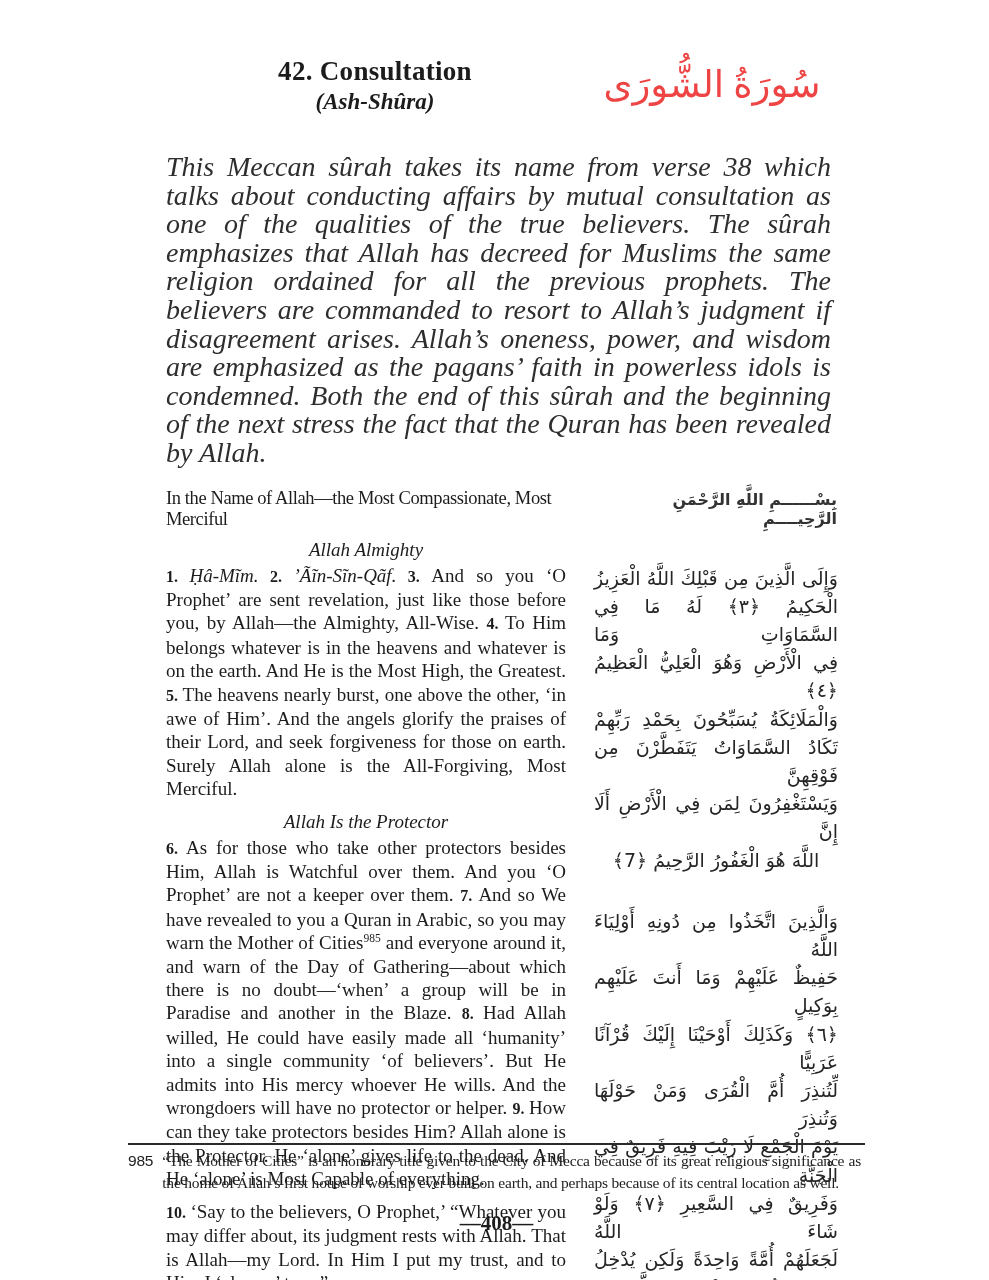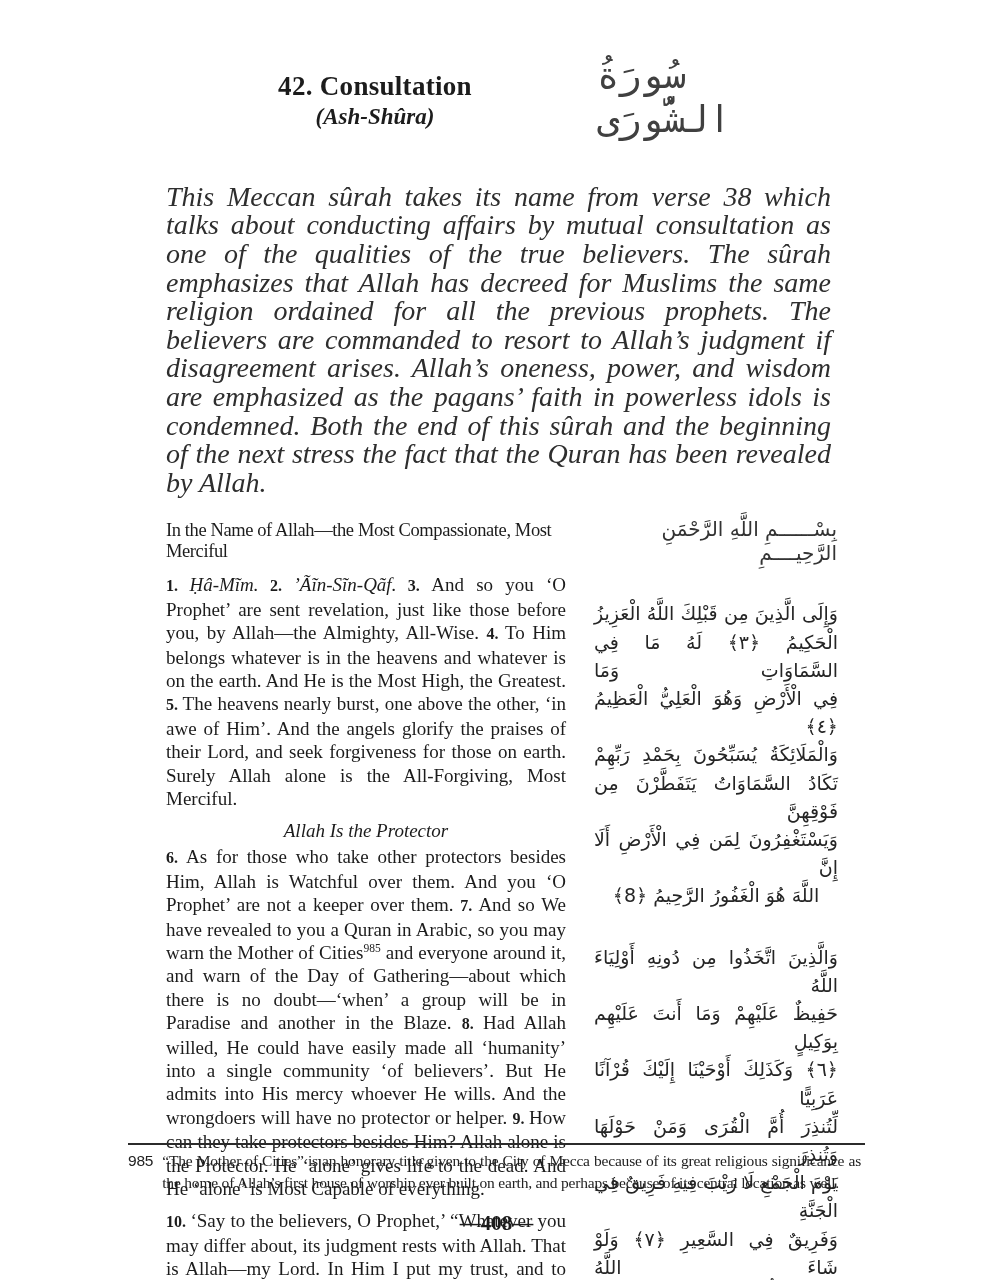--- a/index.html
+++ b/index.html
@@ -7,30 +7,30 @@
     position:relative; width:989px; height:1280px; background:#ffffff;
     color:#1c1c1c; font-family:"Liberation Serif", "DejaVu Serif", serif;
     overflow:hidden;
   }
   
   .surah-header { display:flex; justify-content:space-between; align-items:center;
     padding:56px 162px 0 200px; }
   .title-block { width:350px; text-align:center; }
   .surah-title-en { font-size:27px; font-weight:bold; letter-spacing:.3px; }
   .surah-title-translit { font-size:23px; font-weight:bold; font-style:italic; margin-top:2px; }
-  .surah-title-ar { width:230px; text-align:left; direction:rtl;
-    font-family:Liberation Mono, monospace; font-size:37px; line-height:1.2; color:#404040; }
+  .surah-title-ar { width:230px; text-align:center; direction:rtl;
+    font-family:Liberation Serif, serif; font-size:37px; line-height:1.2; color:#ef4444; }
   
   .intro { margin:38px 158px 0 166px; font-style:italic; font-size:28px;
     line-height:28.6px; text-align:justify; color:#2e2e2e; }
   
   .basmala-row { display:flex; justify-content:space-between; align-items:center;
     margin:20px 152px 0 166px; }
   .basmala-en { font-size:18.5px; letter-spacing:-0.4px; }
-  .basmala-ar { direction:rtl; font-family:"DejaVu Sans", sans-serif; font-size:20px; color:#333; }
+  .basmala-ar { direction:rtl; font-family:"DejaVu Sans", sans-serif; font-size:16px; color:#333;font-weight:bold; }
   
   .columns { display:flex; margin:8px 151px 0 166px; gap:28px; }
   .col-en { flex:0 0 400px; width:400px; }
   .section + .section { margin-top:9px; }
   .section-heading { margin:0 0 3px 0; text-align:center; font-style:italic;
     font-weight:normal; font-size:19px; line-height:23px; }
   .verses { margin:0; font-size:19px; line-height:23.4px; text-align:justify; }
   .seg-num { font-weight:bold; font-size:16px; }
   .seg-it { font-style:italic; }
   sup.seg-sup { font-size:11.5px; line-height:0; }
@@ -67,40 +67,41 @@
 
   <div class="basmala-row">
     <div class="basmala-en">In the Name of Allah—the Most Compassionate, Most Merciful</div>
     <div class="basmala-ar">بِسْــــــمِ اللَّهِ الرَّحْمَنِ الرَّحِيــــمِ</div>
   </div>
 
   <main class="columns">
 
     <div class="col-en">
       <section class="section">
+        <h3 class="section-heading">Allah Almighty</h3>
         <p class="verses"><span class="seg-num">1. </span><span class="seg-it">Ḥâ-Mĩm.</span><span class="seg-num"> 2. </span><span class="seg-it">’Ãĩn-Sĩn-Qãf.</span><span class="seg-num"> 3. </span><span class="seg-tx">And so you ‘O Prophet’ are sent revelation, just like those before you, by Allah—the Almighty, All-Wise. </span><span class="seg-num">4. </span><span class="seg-tx">To Him belongs whatever is in the heavens and whatever is on the earth. And He is the Most High, the Greatest. </span><span class="seg-num">5. </span><span class="seg-tx">The heavens nearly burst, one above the other, ‘in awe of Him’. And the angels glorify the praises of their Lord, and seek forgiveness for those on earth. Surely Allah alone is the All-Forgiving, Most Merciful.</span></p>
       </section>
       <section class="section">
         <h3 class="section-heading">Allah Is the Protector</h3>
         <p class="verses"><span class="seg-num">6. </span><span class="seg-tx">As for those who take other protectors besides Him, Allah is Watchful over them. And you ‘O Prophet’ are not a keeper over them. </span><span class="seg-num">7. </span><span class="seg-tx">And so We have revealed to you a Quran in Arabic, so you may warn the Mother of Cities</span><sup class="seg-sup">985</sup><span class="seg-tx"> and everyone around it, and warn of the Day of Gathering—about which there is no doubt—‘when’ a group will be in Paradise and another in the Blaze. </span><span class="seg-num">8. </span><span class="seg-tx">Had Allah willed, He could have easily made all ‘humanity’ into a single community ‘of believers’. But He admits into His mercy whoever He wills. And the wrongdoers will have no protector or helper. </span><span class="seg-num">9. </span><span class="seg-tx">How can they take protectors besides Him? Allah alone is the Protector. He ‘alone’ gives life to the dead. And He ‘alone’ is Most Capable of everything.</span></p>
       </section>
       <section class="section">
         <p class="verses"><span class="seg-num">10. </span><span class="seg-tx">‘Say to the believers, O Prophet,’ “Whatever you may differ about, its judgment rests with Allah. That is Allah—my Lord. In Him I put my trust, and to Him I ‘always’ turn.”</span></p>
       </section>
     </div>
 
     <div class="col-ar">
       <div class="ar-block ar-block-1 ar-center-last">
           <div class="ar-line">وَإِلَى الَّذِينَ مِن قَبْلِكَ اللَّهُ الْعَزِيزُ</div>
           <div class="ar-line">الْحَكِيمُ ﴿٣﴾ لَهُ مَا فِي السَّمَاوَاتِ وَمَا</div>
           <div class="ar-line">فِي الْأَرْضِ وَهُوَ الْعَلِيُّ الْعَظِيمُ ﴿٤﴾</div>
           <div class="ar-line">وَالْمَلَائِكَةُ يُسَبِّحُونَ بِحَمْدِ رَبِّهِمْ</div>
           <div class="ar-line">تَكَادُ السَّمَاوَاتُ يَتَفَطَّرْنَ مِن فَوْقِهِنَّ</div>
           <div class="ar-line">وَيَسْتَغْفِرُونَ لِمَن فِي الْأَرْضِ أَلَا إِنَّ</div>
-          <div class="ar-line">اللَّهَ هُوَ الْغَفُورُ الرَّحِيمُ ﴿8﴾</div>
+          <div class="ar-line">اللَّهَ هُوَ الْغَفُورُ الرَّحِيمُ ﴿7﴾</div>
         </div>
       <div class="ar-block ar-block-2">
           <div class="ar-line">وَالَّذِينَ اتَّخَذُوا مِن دُونِهِ أَوْلِيَاءَ اللَّهُ</div>
           <div class="ar-line">حَفِيظٌ عَلَيْهِمْ وَمَا أَنتَ عَلَيْهِم بِوَكِيلٍ</div>
           <div class="ar-line">﴿٦﴾ وَكَذَلِكَ أَوْحَيْنَا إِلَيْكَ قُرْآنًا عَرَبِيًّا</div>
           <div class="ar-line">لِّتُنذِرَ أُمَّ الْقُرَى وَمَنْ حَوْلَهَا وَتُنذِرَ</div>
           <div class="ar-line">يَوْمَ الْجَمْعِ لَا رَيْبَ فِيهِ فَرِيقٌ فِي الْجَنَّةِ</div>
           <div class="ar-line">وَفَرِيقٌ فِي السَّعِيرِ ﴿٧﴾ وَلَوْ شَاءَ اللَّهُ</div>
           <div class="ar-line">لَجَعَلَهُمْ أُمَّةً وَاحِدَةً وَلَكِن يُدْخِلُ</div>
           <div class="ar-line">مَن يَشَاءُ فِي رَحْمَتِهِ وَالظَّالِمُونَ مَا لَهُم</div>

